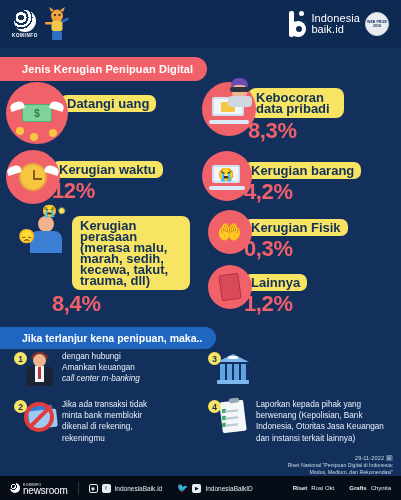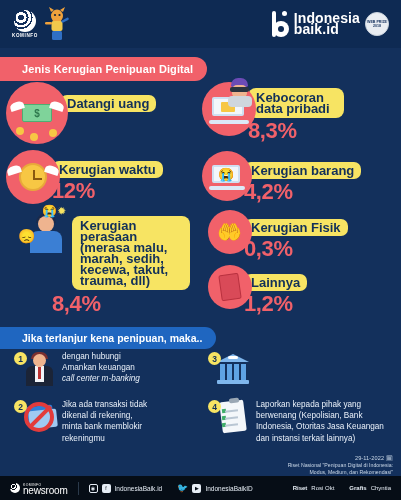--- a/index.html
+++ b/index.html
@@ -34,21 +34,21 @@
   .mascot { width: 26px; height: 34px; position: relative; }
 
   .ib-block { display: flex; align-items: center; gap: 5px; }
   .ib-mark {
     width: 17px; height: 26px; position: relative;
   }
   .ib-mark .stem { position: absolute; left: 0; top: 0; width: 4.5px; height: 26px; background: #fff; border-radius: 2px; }
   .ib-mark .bowl { position: absolute; left: 1px; bottom: 0; width: 16px; height: 16px; border-radius: 50%; background: #fff; }
   .ib-mark .hole { position: absolute; left: 6.5px; bottom: 5px; width: 6px; height: 6px; border-radius: 50%; background: #0e2a53; }
   .ib-mark .dot { position: absolute; left: 10px; top: 0px; width: 5px; height: 5px; border-radius: 50%; background: #fff; }
-  .ib-words { color: #ffffff; font-size: 14px; font-weight: bold; line-height: 11.5px; letter-spacing: .1px; }
+  .ib-words { color: #ffffff; font-size: 11px; font-weight: normal; line-height: 11.5px; letter-spacing: .1px; }
   .badge-seal {
     width: 24px; height: 24px; border-radius: 50%;
     background: #e9edf2; border: 1.5px solid #c9d2dc;
     display: flex; align-items: center; justify-content: center;
     color: #13305c; font-size: 3.6px; font-weight: bold; text-align: center; line-height: 4px;
   }
 
   
   .title-pill {
     position: absolute; left: 0; top: 57px;
@@ -401,22 +401,22 @@
     <div class="step step2">
       <div class="num">2</div>
       <div class="step-ico blockcard">
         <div class="card1"></div>
           <div class="card2"></div>
           <div class="ban"></div>
           <div class="ban-bar"></div>
       </div>
       <div class="step-text">
         <div>Jika ada transaksi tidak</div>
+        <div>minta bank memblokir</div>
         <div>dikenal di rekening,</div>
-        <div>minta bank memblokir</div>
         <div>rekeningmu</div>
       </div>
     </div>
 
     <div class="step step3">
       <div class="num">3</div>
       <div class="step-ico bank">
         <div class="roof"></div>
           <div class="cap"></div>
         <div class="pillars">

